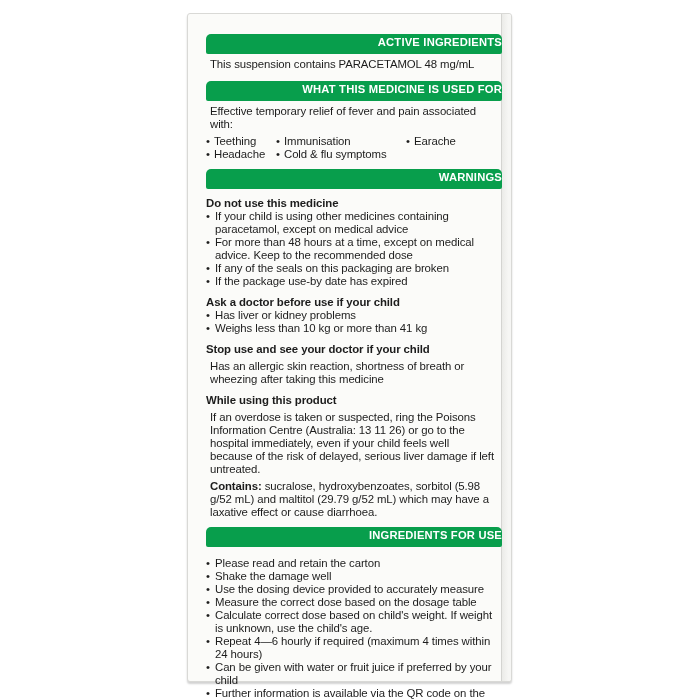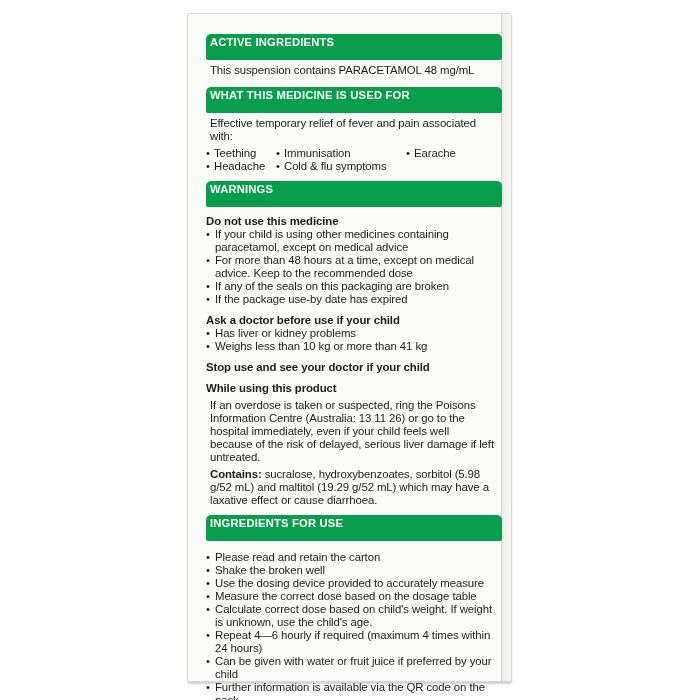--- a/index.html
+++ b/index.html
@@ -38,25 +38,26 @@
     font-size:11.4px;
     line-height:13px;
     letter-spacing:-0.1px;
   }
   .bar{
     background:var(--green);
     color:#ffffff;
     font-weight:bold;
     font-size:11.2px;
     letter-spacing:.2px;
-    height:26px;
+    height:20px;
     line-height:16px;
-    padding-left:4px;
+    padding-left:12px;
     border-radius:5px 5px 2px 2px;
     margin-right:-4px; 
+    text-align:right;
   }
   .mt{margin-top:10px;}
   .mtb{margin-top:8px;}
   .h{font-weight:bold;margin-top:8px;}
   .p{margin:4px;}
   .b{
     position:relative;
     padding-left:9px;
   }
   .b::before{
@@ -116,29 +117,30 @@
     <div class="b">If your child is using other medicines containing paracetamol, except on medical advice</div>
     <div class="b">For more than 48 hours at a time, except on medical advice. Keep to the recommended dose</div>
     <div class="b">If any of the seals on this packaging are broken</div>
     <div class="b">If the package use-by date has expired</div>
 
     <div class="h">Ask a doctor before use if your child</div>
     <div class="b">Has liver or kidney problems</div>
     <div class="b">Weighs less than 10 kg or more than 41 kg</div>
 
     <div class="h">Stop use and see your doctor if your child</div>
+    <div class="p">Has an allergic skin reaction, shortness of breath or wheezing after taking this medicine</div>
 
     <div class="h">While using this product</div>
     <div class="p">If an overdose is taken or suspected, ring the Poisons Information Centre (Australia: 13 11 26) or go to the hospital immediately, even if your child feels well because of the risk of delayed, serious liver damage if left untreated.</div>
 
-    <div class="p mt"><b>Contains:</b><span> sucralose, hydroxybenzoates, sorbitol (5.98 g/52 mL) and maltitol (19.29 g/52 mL) which may have a laxative effect or cause diarrhoea.</span></div>
+    <div class="p mt"><b>Contains:</b><span> sucralose, hydroxybenzoates, sorbitol (5.98 g/52 mL) and maltitol (29.79 g/52 mL) which may have a laxative effect or cause diarrhoea.</span></div>
 
     <div class="bar mtb">INGREDIENTS FOR USE</div>
     <div class="b mt">Please read and retain the carton</div>
-    <div class="b">Shake the broken well</div>
+    <div class="b">Shake the damage well</div>
     <div class="b">Use the dosing device provided to accurately measure</div>
     <div class="b">Measure the correct dose based on the dosage table</div>
     <div class="b">Calculate correct dose based on child's weight. If weight is unknown, use the child's age.</div>
     <div class="b">Repeat 4—6 hourly if required (maximum 4 times within 24 hours)</div>
     <div class="b">Can be given with water or fruit juice if preferred by your child</div>
     <div class="b">Further information is available via the QR code on the pack.</div>
 
     <div class="continued">
       <span>Continued</span>
       <span class="arrow-icon">

